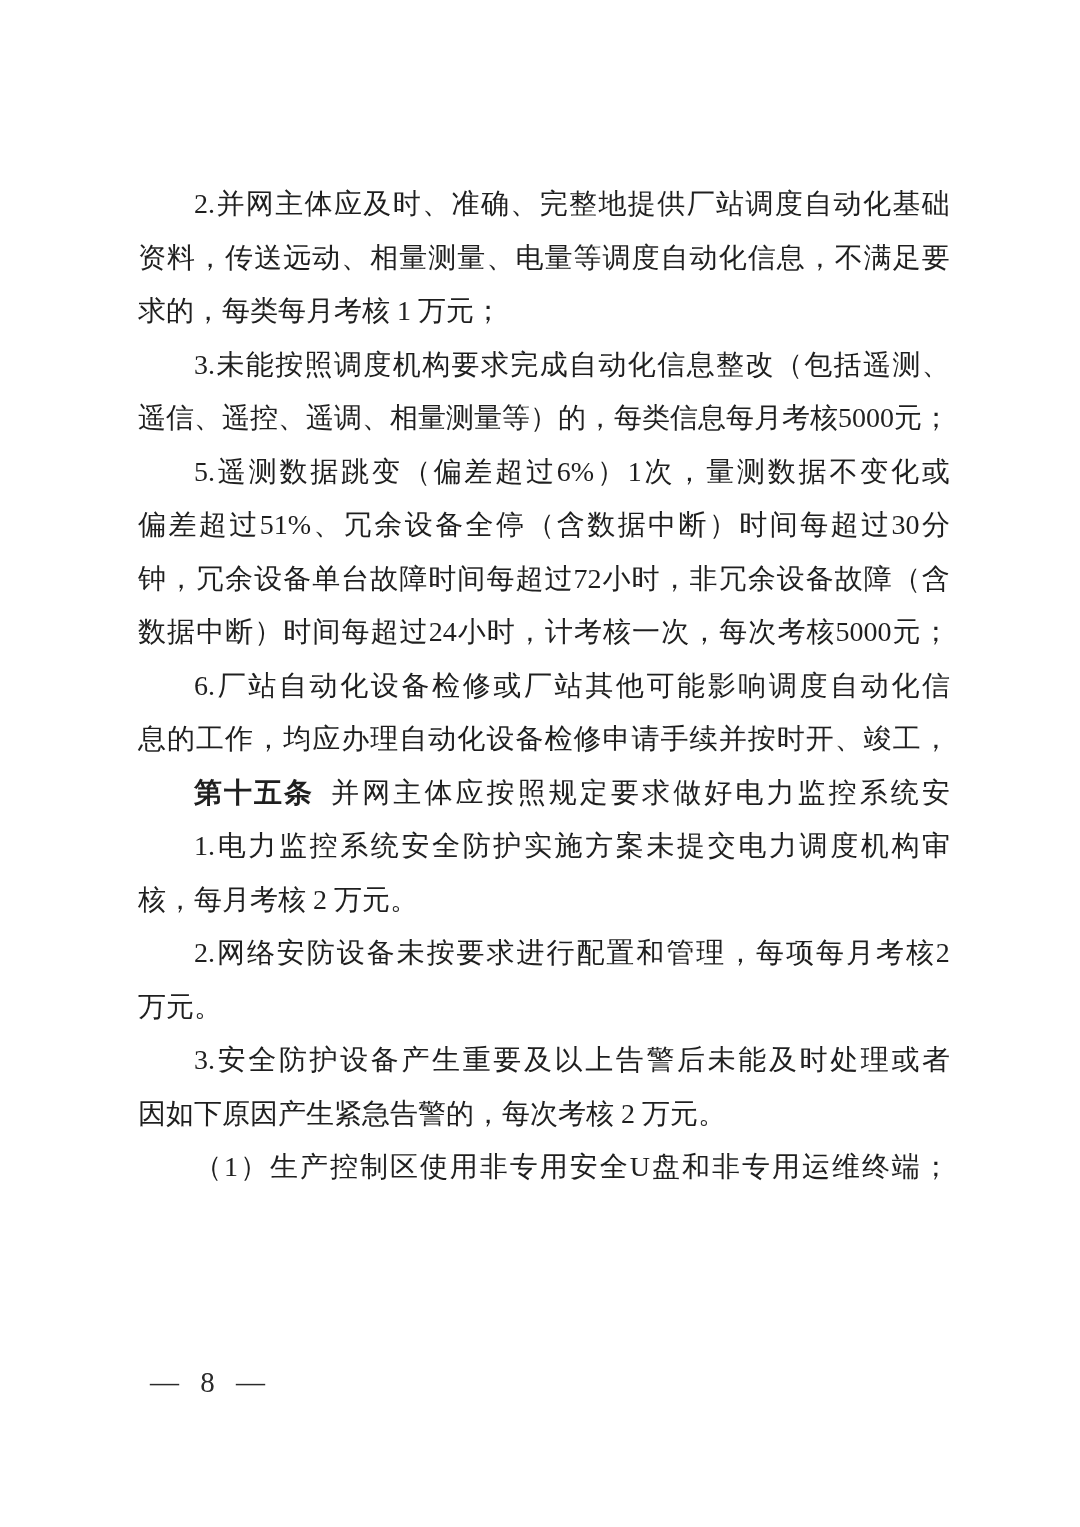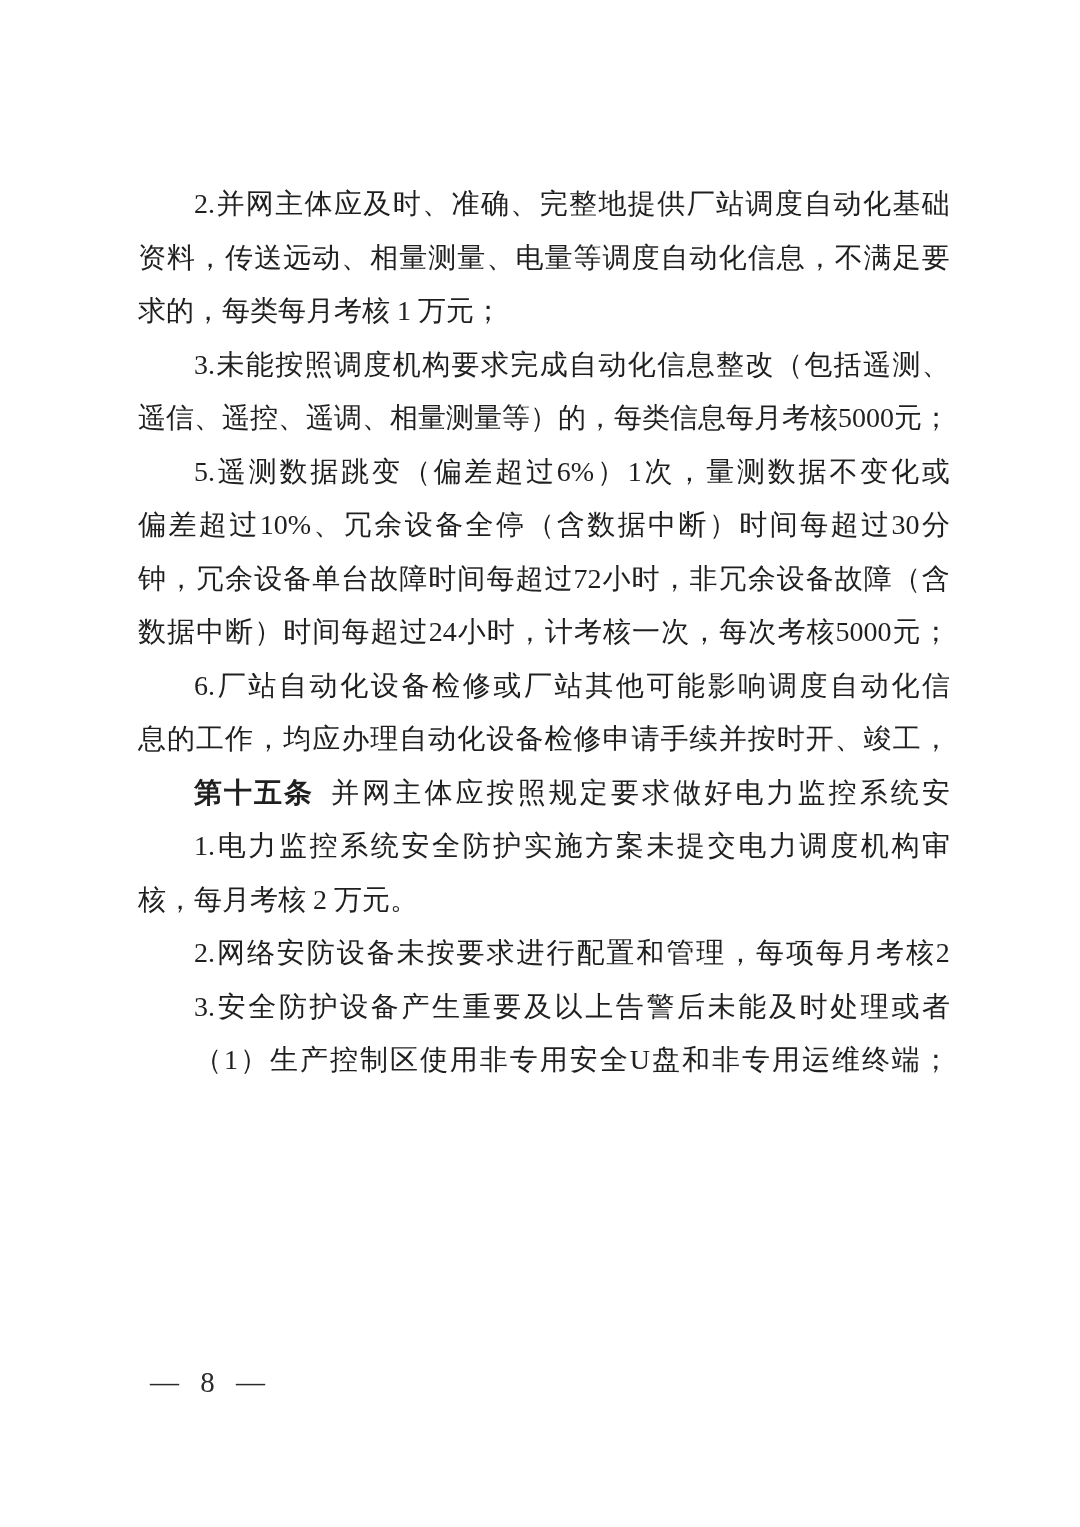--- a/index.html
+++ b/index.html
@@ -197,21 +197,21 @@
         <span>不</span>
         <span>变</span>
         <span>化</span>
         <span>或</span>
       </div>
       <div class="line fill">
         <span>偏</span>
         <span>差</span>
         <span>超</span>
         <span>过</span>
-        <span>10%</span>
+        <span>51%</span>
         <span>、</span>
         <span>冗</span>
         <span>余</span>
         <span>设</span>
         <span>备</span>
         <span>全</span>
         <span>停</span>
         <span>（</span>
         <span>含</span>
         <span>数</span>
@@ -415,20 +415,21 @@
         <span>理</span>
         <span>，</span>
         <span>每</span>
         <span>项</span>
         <span>每</span>
         <span>月</span>
         <span>考</span>
         <span>核</span>
         <span>2</span>
       </div>
+      <div class="line">万元。</div>
       <div class="line fill indent">
         <span>3.</span>
         <span>安</span>
         <span>全</span>
         <span>防</span>
         <span>护</span>
         <span>设</span>
         <span>备</span>
         <span>产</span>
         <span>生</span>
@@ -442,20 +443,21 @@
         <span>后</span>
         <span>未</span>
         <span>能</span>
         <span>及</span>
         <span>时</span>
         <span>处</span>
         <span>理</span>
         <span>或</span>
         <span>者</span>
       </div>
+      <div class="line">因如下原因产生紧急告警的，每次考核 2 万元。</div>
       <div class="line fill indent">
         <span>（</span>
         <span>1</span>
         <span>）</span>
         <span>生</span>
         <span>产</span>
         <span>控</span>
         <span>制</span>
         <span>区</span>
         <span>使</span>

